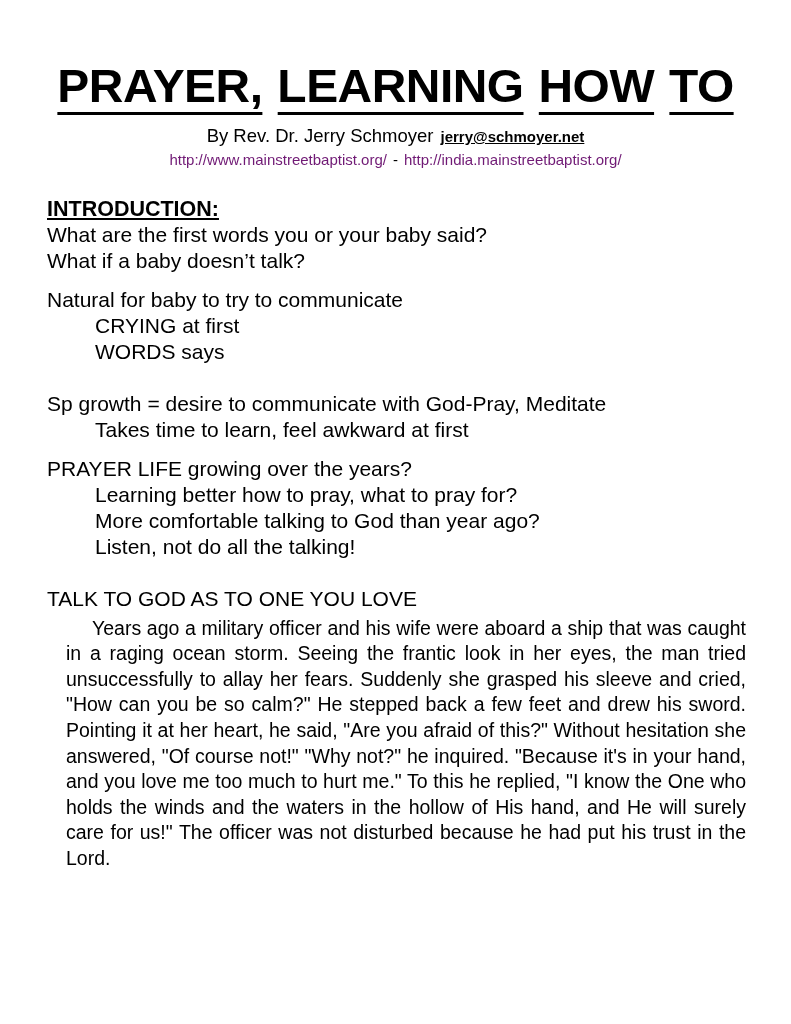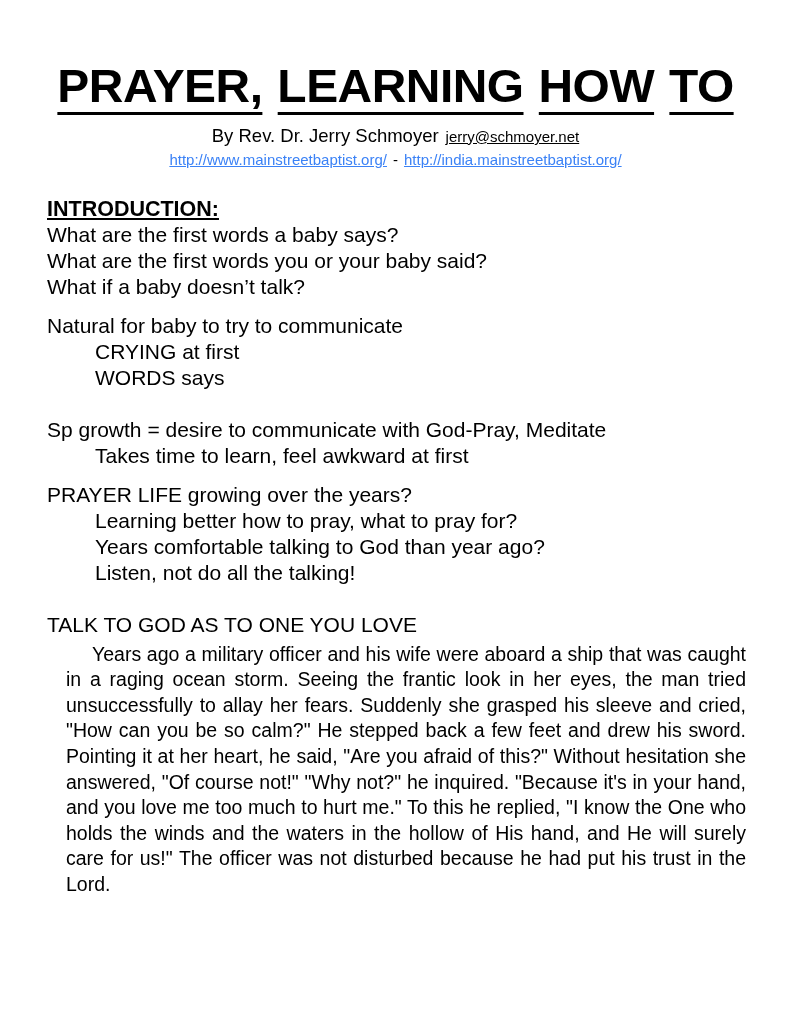--- a/index.html
+++ b/index.html
@@ -54,31 +54,31 @@
     font-size: 18.5px;
     line-height: 1.25;
     margin-top: 9px;
     white-space: nowrap;
   }
   .byline .author { font-size: 18.5px; }
   .byline .email {
     font-size: 15px;
     text-decoration: underline;
     margin-left: 7px;
+    font-weight: bold;
   }
   .links {
     text-align: center;
     font-size: 15px;
     line-height: 1.3;
     margin-top: 3px;
     white-space: nowrap;
   }
   .links a, .links .lnk {
-    color: #3b82f6;
-    text-decoration: underline;
+    color: #701a75;
   }
   .links .sep {
     text-decoration: none;
     padding: 0 6px;
   }
 
   
   .body-wrap {
     margin-top: 26px;
     padding-left: 47px;
@@ -125,40 +125,39 @@
     <div class="doc-title"><span class="w">PRAYER,</span> <span class="w">LEARNING</span> <span class="w">HOW</span> <span class="w">TO</span></div>
   </div>
 
   <div class="byline"><span class="author">By Rev. Dr. Jerry Schmoyer</span><span class="email">jerry@schmoyer.net</span></div>
 
   <div class="links"><span class="lnk">http://www.mainstreetbaptist.org/</span><span class="sep">-</span><span class="lnk">http://india.mainstreetbaptist.org/</span></div>
 
   <div class="body-wrap">
 
     <div class="section-head">INTRODUCTION:</div>
-    <div class="line">What are the first words a baby says?</div>
     <div class="line">What are the first words you or your baby said?</div>
     <div class="line">What if a baby doesn’t talk?</div>
 
     <div class="spacer-half"></div>
 
     <div class="line">Natural for baby to try to communicate</div>
     <div class="line ind1">CRYING at first</div>
     <div class="line ind1">WORDS says</div>
 
     <div class="spacer"></div>
 
     <div class="line">Sp growth = desire to communicate with God-Pray, Meditate</div>
     <div class="line ind1">Takes time to learn, feel awkward at first</div>
 
     <div class="spacer-half"></div>
 
     <div class="line">PRAYER LIFE growing over the years?</div>
     <div class="line ind1">Learning better how to pray, what to pray for?</div>
-    <div class="line ind1">Years comfortable talking to God than year ago?</div>
+    <div class="line ind1">More comfortable talking to God than year ago?</div>
     <div class="line ind1">Listen, not do all the talking!</div>
 
     <div class="spacer"></div>
 
     <div class="line">TALK TO GOD AS TO ONE YOU LOVE</div>
 
     <p class="story">Years ago a military officer and his wife were aboard a ship that was caught in a raging ocean storm.  Seeing the frantic look in her eyes, the man tried unsuccessfully to allay her fears. Suddenly she grasped his sleeve and cried, "How can you be so calm?"  He stepped back a few feet and drew his sword.  Pointing it at her heart, he said, "Are you afraid of this?"  Without hesitation she answered, "Of course not!"  "Why not?" he inquired.  "Because it's in your hand, and you love me too much to hurt me."  To this he replied, "I know the One who holds the winds and the waters in the hollow of His hand, and He will surely care for us!"  The officer was not disturbed because he had put his trust in the Lord.</p>
 
   </div>
 

